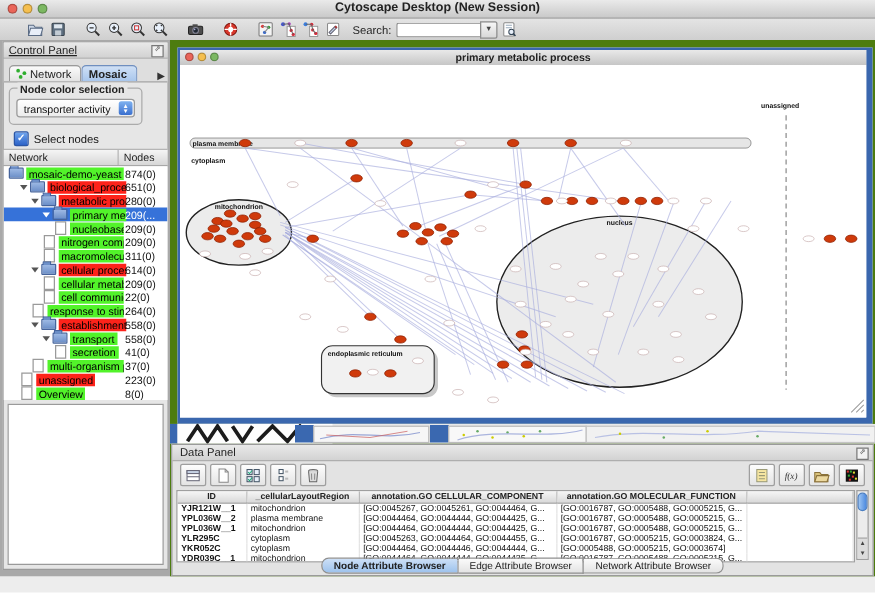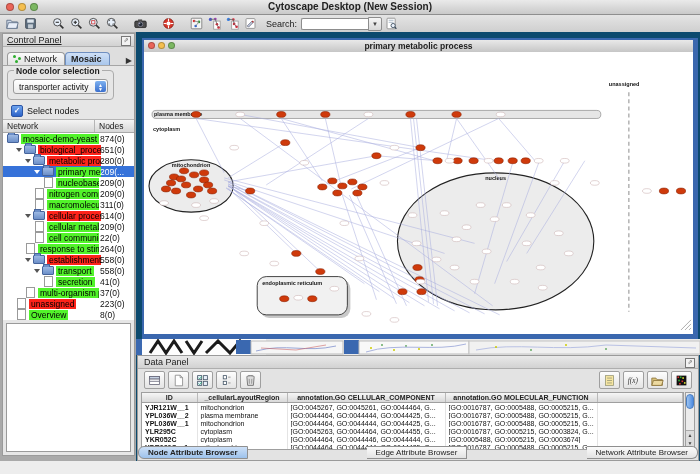--- a/index.html
+++ b/index.html
@@ -5,21 +5,21 @@
   html,body{margin:0;padding:0;}
   body{width:700px;height:474px;overflow:hidden;font-family:"Liberation Sans",sans-serif;background:#ededed;position:relative;-webkit-font-smoothing:antialiased;}
   .window{position:absolute;inset:0;}
   
   .titlebar{position:absolute;left:0;top:0;right:0;height:14px;background:linear-gradient(#eaeaea,#c9c9c9);border-bottom:1px solid #8e8e8e;}
   .titlebar .title{position:absolute;left:0;right:0;top:1px;text-align:center;font-size:10px;font-weight:bold;color:#222;}
   .lights{position:absolute;left:6px;top:3px;display:flex;gap:4px;}
   .light{width:8px;height:8px;border-radius:50%;border:1px solid rgba(0,0,0,.25);box-sizing:border-box;}
   .l-red{background:#ea6559;} .l-yellow{background:#f5bf4f;} .l-green{background:#7cb862;}
   
-  .toolbar{position:absolute;left:0;top:15px;right:0;height:17px;background:linear-gradient(#e4e4e4,#cfcfcf);border-bottom:1px solid #9b9b9b;display:flex;align-items:center;padding:0 4px;gap:1px;}
+  .toolbar{position:absolute;left:0;top:15px;right:0;height:17px;background:linear-gradient(#e4e4e4,#cfcfcf);border-bottom:1px solid #9b9b9b;display:flex;align-items:center;padding:0 20px;gap:1px;}
   .tbtn{width:17px;height:15px;display:flex;align-items:center;justify-content:center;}
   .tbtn svg{width:13px;height:13px;}
   .tspace{width:9px;}
   .searchlbl{font-size:9px;color:#222;margin-left:6px;}
   .searchbox{display:flex;align-items:center;margin-left:3px;}
   .searchbox input{width:62px;height:10px;font-size:8px;border:1px solid #8d8d8d;border-right:none;border-radius:2px 0 0 2px;padding:0 2px;background:#fff;}
   .sdrop{width:12px;height:12px;border:1px solid #8d8d8d;background:linear-gradient(#f6f6f6,#d8d8d8);border-radius:0 2px 2px 0;font-size:6px;color:#444;display:flex;align-items:center;justify-content:center;}
   
   .content{position:absolute;left:0;top:32px;right:0;height:429px;background:#a9a9a9;}
   
@@ -48,21 +48,21 @@
   .trow.sel .tri{border-top-color:#fff;}
   .fold{width:10px;height:7px;background:linear-gradient(#9db9e4,#6c8fc8);border:1px solid #46649c;border-radius:1px;margin-right:2px;flex:none;position:relative;}
   .fold:before{content:"";position:absolute;left:0;top:-3px;width:5px;height:2px;background:#6c8fc8;border:1px solid #46649c;border-bottom:none;border-radius:1px 1px 0 0;}
   .file{width:7px;height:9px;background:#fff;border:1px solid #9a9a9a;margin:0 3px 0 1px;flex:none;}
   .tlabel{padding:0 2px;overflow:hidden;max-width:var(--lw);color:#000;text-align:center;}
   .bg-green{background:#52f32a;} .bg-red{background:#fd231a;}
   .tcount{position:absolute;left:97px;color:#111;}
   .trow.sel .tcount{color:#fff;}
   .birdseye{flex:1;margin:3px;background:#fff;border:1px solid #9a9a9a;}
   
-  .desktop{position:absolute;left:136px;top:0;right:0;height:429px;background:#0c4a6e;overflow:hidden;}
+  .desktop{position:absolute;left:136px;top:0;right:0;height:429px;background:#4d7c0f;overflow:hidden;}
   .iwin{position:absolute;left:6px;top:6px;width:556px;height:301px;border:solid #3a67ae;border-width:2px 5px 5px 2px;box-sizing:border-box;background:#fff;}
   .iw-title{height:12px;background:linear-gradient(#e9e9e9,#c6c6c6);border-bottom:1px solid #8f8f8f;position:relative;}
   .iw-title .title{position:absolute;left:0;right:0;top:1px;text-align:center;font-size:8.5px;font-weight:bold;color:#222;}
   .iw-title .lights{top:2px;left:4px;gap:3px;}
   .iw-title .light{width:7px;height:7px;}
   .canvas{position:absolute;left:0;top:12px;right:0;bottom:0;background:#fff;}
   .canvas svg{width:100%;height:100%;display:block;}
   
   .bgstrip{position:absolute;left:0;top:307px;right:0;height:16px;}
   
@@ -73,21 +73,21 @@
   .dbtn svg{width:13px;height:13px;}
   .dp-right{margin-left:auto;display:flex;gap:3px;}
   .dp-tablewrap{position:absolute;left:3px;right:14px;top:36px;height:56px;background:#fff;border:1px solid #9f9f9f;overflow:hidden;}
   table{border-collapse:collapse;table-layout:fixed;width:100%;}
   th{height:9px;font-size:7px;font-weight:bold;background:linear-gradient(#f6f6f6,#d9d9d9);border-right:1px solid #b9b9b9;border-bottom:1px solid #9f9f9f;color:#222;overflow:hidden;white-space:nowrap;padding:0;}
   td{height:8px;font-size:7px;color:#111;white-space:nowrap;overflow:hidden;padding:0 3px;border-right:1px solid #e4e4e4;}
   td:first-child{font-weight:bold;}
   .dp-scroll{position:absolute;right:3px;top:36px;width:10px;height:56px;border:1px solid #9f9f9f;background:#ececec;box-sizing:border-box;}
   .dp-thumb{position:absolute;left:0;right:0;top:1px;height:13px;border-radius:5px;background:linear-gradient(90deg,#9cc4f2,#4c8ae0);border:1px solid #4a7ec2;}
   .dp-arrows{position:absolute;left:0;right:0;bottom:0;height:16px;background:#dcdcdc;border-top:1px solid #aaa;font-size:5px;color:#444;text-align:center;line-height:8px;}
-  .dp-tabs{position:absolute;left:0;right:0;bottom:1px;display:flex;justify-content:space-between;}
+  .dp-tabs{position:absolute;left:0;right:0;bottom:1px;display:flex;justify-content:center;}
   .dptab{font-size:8px;padding:1px 9px;border:1px solid #8f8f8f;border-left:none;background:linear-gradient(#fbfbfb,#e3e3e3);color:#222;}
   .dptab:first-child{border-left:1px solid #8f8f8f;border-radius:6px 0 0 6px;}
   .dptab:last-child{border-radius:0 6px 6px 0;}
   .dptab.sel{background:linear-gradient(#cde0f7,#9dc2ec);font-weight:bold;}
   
   .statusbar{position:absolute;left:0;bottom:0;right:0;height:13px;background:#ececec;border-top:1px solid #bcbcbc;font-size:8.5px;color:#333;}
   .statusbar span{position:absolute;top:1px;}
 </style>
 </head>
 <body>

